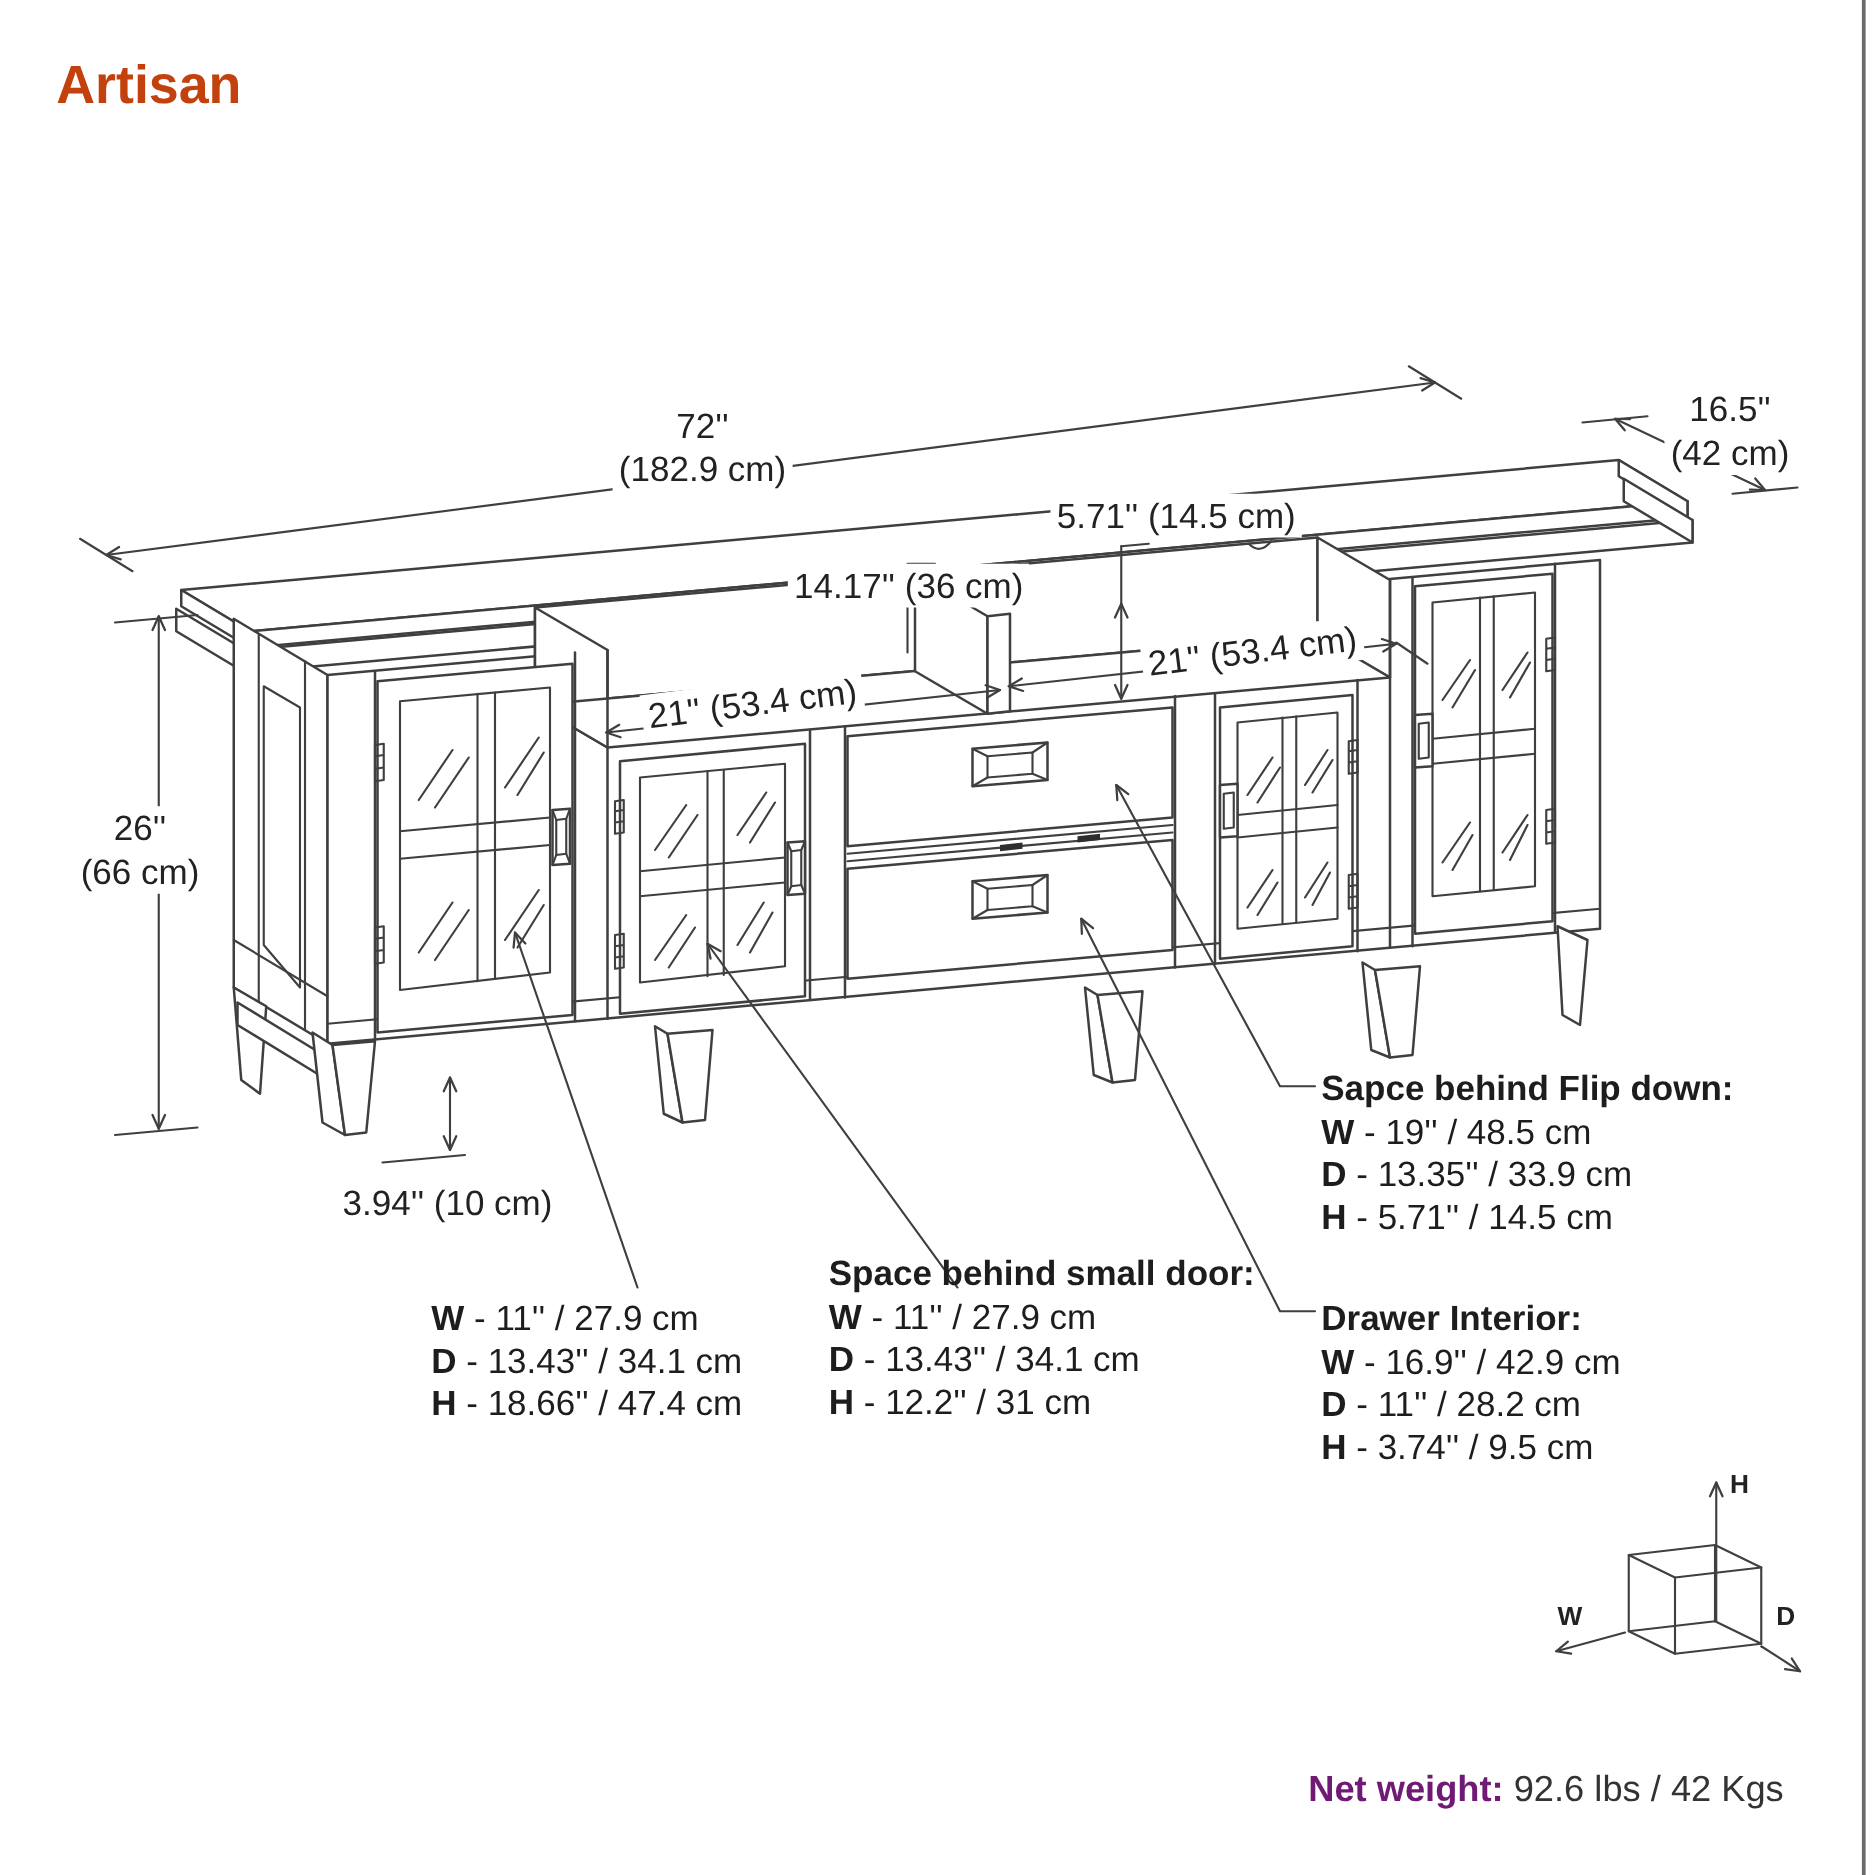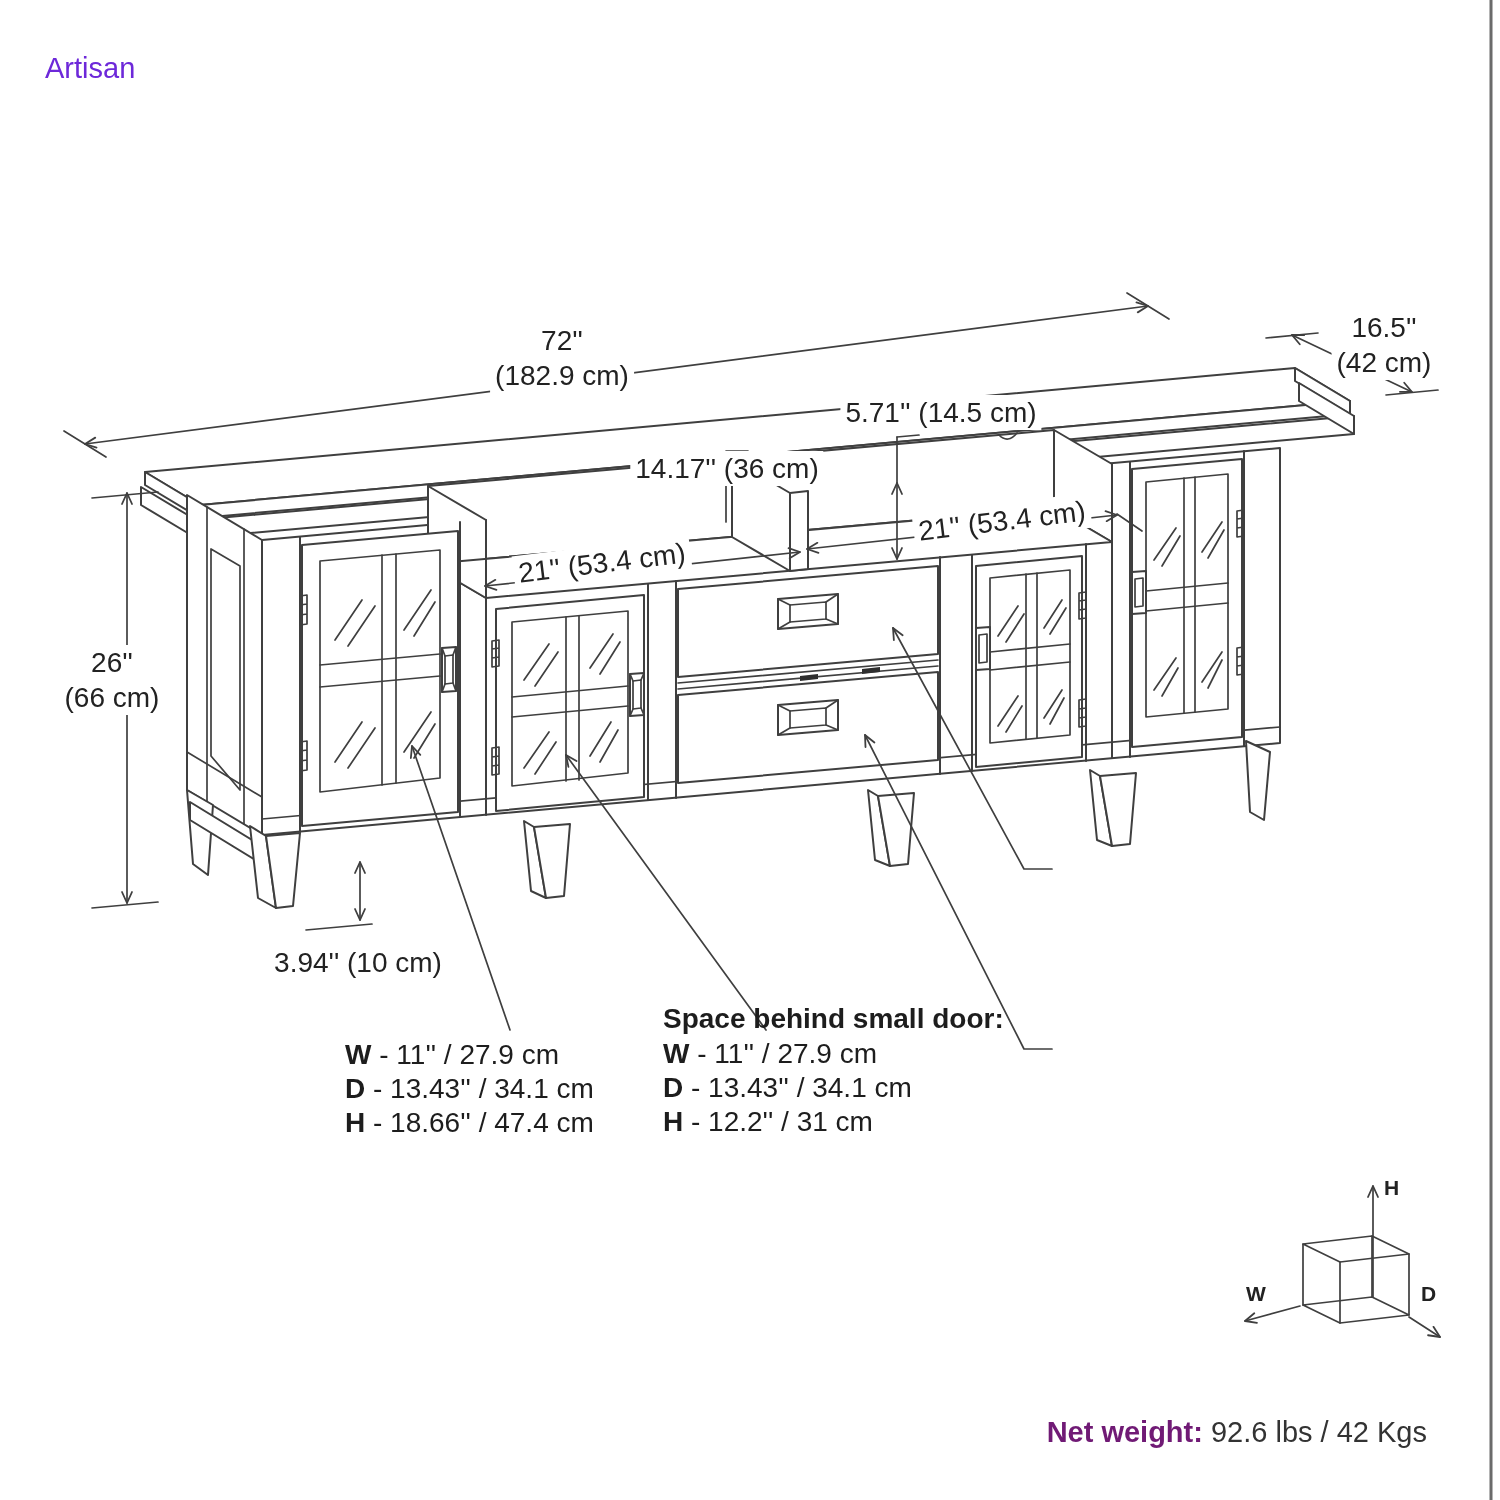--- a/index.html
+++ b/index.html
@@ -3,21 +3,21 @@
 <meta charset="utf-8">
 <style>
   html,body{margin:0;padding:0;background:#fff;}
   .stage{position:relative;width:1500px;height:1500px;background:#fff;overflow:hidden;
          font-family:"Liberation Sans", sans-serif;color:#1d1d1d;}
   svg{position:absolute;left:0;top:0;}
   .ln{fill:none;stroke:#3f3f3f;stroke-width:2;stroke-linecap:round;stroke-linejoin:round;}
   .fw{fill:#ffffff;stroke:#3f3f3f;stroke-width:2;stroke-linejoin:round;}
   .thin{stroke-width:1.7;}
   .dk{fill:#2e2e2e;stroke:none;}
-  .title{position:absolute;left:45px;top:40px;font-size:29px;line-height:57px;font-weight:400;color:#6d28d9;}
+  .title{position:absolute;left:45px;top:40px;font-size:43px;line-height:57px;font-weight:700;color:#c2410c;}
   .dim{position:absolute;font-size:28px;line-height:35px;color:#222;background:#fff;
        padding:0 5px;text-align:center;white-space:nowrap;transform:translateX(-50%);}
   .dim.rot{transform:translate(-50%,-50%) rotate(-7deg);}
   .spec{position:absolute;font-size:28px;line-height:34px;color:#1d1d1d;white-space:nowrap;}
   .spec .h{font-weight:700;margin-bottom:1px;}
   .spec b{font-weight:700;}
   .netw{position:absolute;right:73px;top:1416px;font-size:29px;color:#333;white-space:nowrap;}
   .netw b{font-weight:700;color:#701a75;}
   .axis{position:absolute;font-size:21px;font-weight:700;color:#222;}
 </style>
@@ -301,34 +301,46 @@
   <div class="dim" style="left:358px;top:945px;">3.94'' (10 cm)</div>
 
   <div class="dim" style="left:727px;top:420px;margin-top:31px;">14.17'' (36 cm)</div>
 
   <div class="dim" style="left:941px;top:395px;">5.71'' (14.5 cm)</div>
 
   <div class="dim rot" style="left:602px;top:563px;">21'' (53.4 cm)</div>
 
   <div class="dim rot" style="left:1002px;top:521px;">21'' (53.4 cm)</div>
 
+  <div class="spec" style="left:1057px;top:854px;">
+    <div class="h">Sapce behind Flip down:</div>
+    <div><b>W</b> <span>- 19'' / 48.5 cm</span></div>
+    <div><b>D</b> <span>- 13.35'' / 33.9 cm</span></div>
+    <div><b>H</b> <span>- 5.71'' / 14.5 cm</span></div>
+  </div>
 
   <div class="spec" style="left:345px;top:1038px;">
     <div><b>W</b> <span>- 11'' / 27.9 cm</span></div>
     <div><b>D</b> <span>- 13.43'' / 34.1 cm</span></div>
     <div><b>H</b> <span>- 18.66'' / 47.4 cm</span></div>
   </div>
 
   <div class="spec" style="left:663px;top:1002px;">
     <div class="h">Space behind small door:</div>
     <div><b>W</b> <span>- 11'' / 27.9 cm</span></div>
     <div><b>D</b> <span>- 13.43'' / 34.1 cm</span></div>
     <div><b>H</b> <span>- 12.2'' / 31 cm</span></div>
   </div>
 
+  <div class="spec" style="left:1057px;top:1038px;">
+    <div class="h">Drawer Interior:</div>
+    <div><b>W</b> <span>- 16.9'' / 42.9 cm</span></div>
+    <div><b>D</b> <span>- 11'' / 28.2 cm</span></div>
+    <div><b>H</b> <span>- 3.74'' / 9.5 cm</span></div>
+  </div>
 
   <div class="axis" style="left:1384px;top:1176px;">H</div>
   <div class="axis" style="left:1246px;top:1282px;">W</div>
   <div class="axis" style="left:1421px;top:1282px;">D</div>
 
   <div class="netw">
     <b>Net weight:</b>
     <span>92.6 lbs / 42 Kgs</span>
   </div>
 

